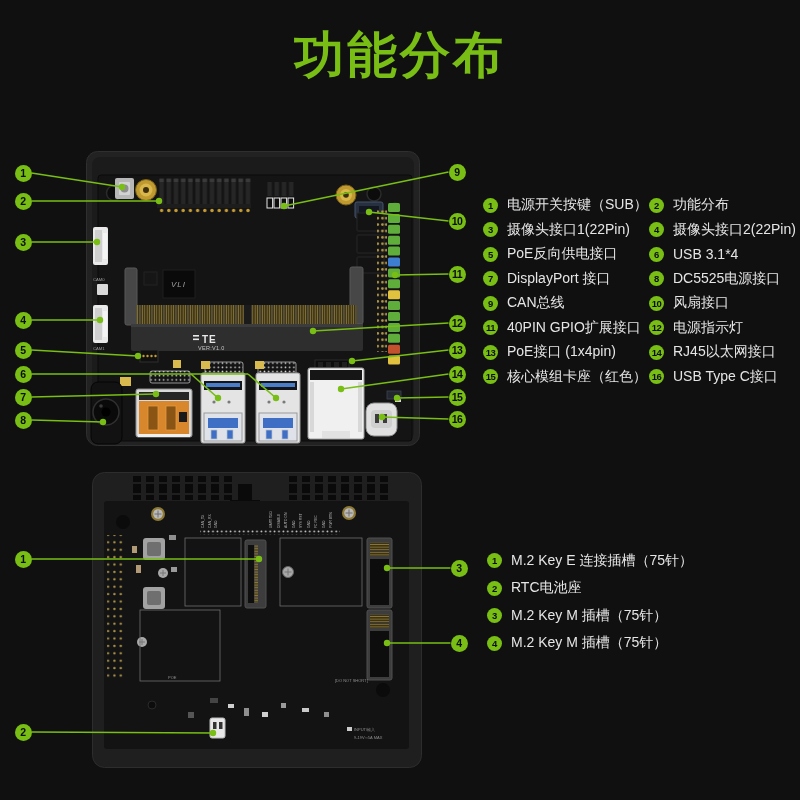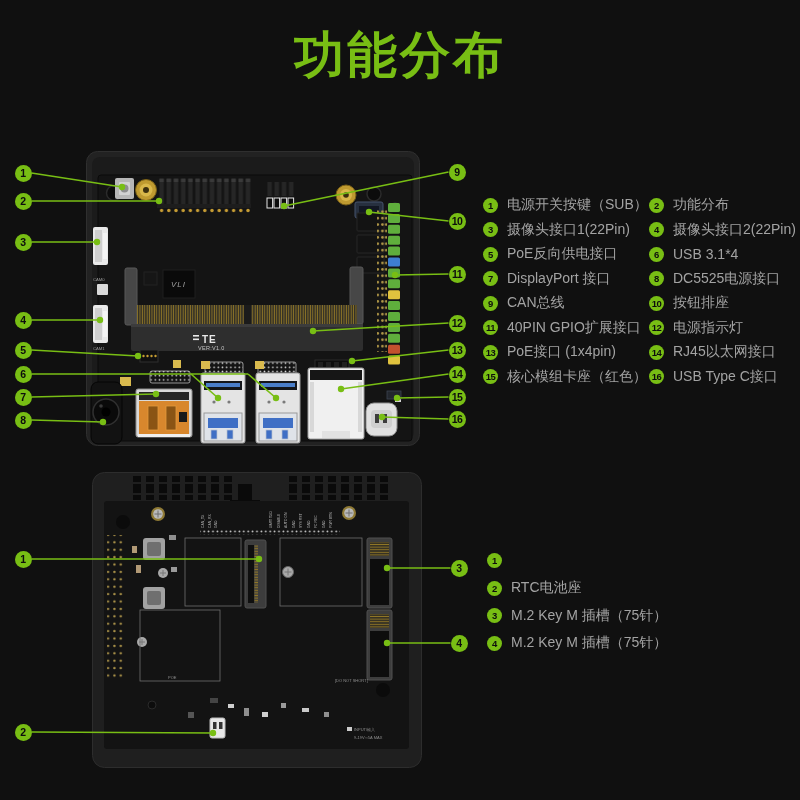--- a/index.html
+++ b/index.html
@@ -14,21 +14,21 @@
            color:var(--numcol);display:flex;align-items:center;justify-content:center;
            font-size:10.5px;font-weight:700;letter-spacing:-0.5px;}
   .legend{position:absolute;}
   .legend-top{left:483px;top:193px;display:grid;grid-template-columns:166px auto;grid-auto-rows:24.5px;align-items:center;}
   .legend-bottom{left:487px;top:547px;}
   .legend-bottom .lrow{height:27.5px;}
   .lrow{display:flex;align-items:center;}
   .lnum{flex:0 0 15px;width:15px;height:15px;border-radius:50%;background:var(--accent);
         color:var(--numcol);font-size:9.5px;font-weight:700;display:flex;align-items:center;
         justify-content:center;letter-spacing:-0.5px;}
-  .ltext{margin-left:9px;font-size:14px;color:#a3a3a3;white-space:nowrap;}
+  .ltext{margin-left:9px;font-size:14px;color:#e5e5e5;white-space:nowrap;}
   text{font-family:"Liberation Sans","DejaVu Sans",sans-serif;}
   .silk{font-size:4.2px;fill:#9a9a9a;}
   .silk2{font-size:4px;fill:#8d8d8d;}
   .micro-v{font-size:3.4px;fill:#b5b5b5;}
   .velabel{font-size:5.5px;fill:#c4c4c4;letter-spacing:0.3px;}
   .telogo{font-size:10px;font-weight:700;fill:#e8e8e8;letter-spacing:1px;}
   .vlilabel{font-size:8px;font-style:italic;fill:#9f9f9f;letter-spacing:1px;}
 </style>
 </head>
 <body>
@@ -475,21 +475,21 @@
     <span class="ltext">DC5525电源接口</span>
   </div>
 
   <div class="lrow">
     <span class="lnum">9</span>
     <span class="ltext">CAN总线</span>
   </div>
 
   <div class="lrow">
     <span class="lnum">10</span>
-    <span class="ltext">按钮排座</span>
+    <span class="ltext">风扇接口</span>
   </div>
 
   <div class="lrow">
     <span class="lnum">11</span>
     <span class="ltext">40PIN GPIO扩展接口</span>
   </div>
 
   <div class="lrow">
     <span class="lnum">12</span>
     <span class="ltext">电源指示灯</span>
@@ -511,20 +511,21 @@
   </div>
 
   <div class="lrow">
     <span class="lnum">16</span>
     <span class="ltext">USB Type C接口</span>
   </div>
 </div>
   <div class="legend legend-bottom" id="legend-bottom">
   <div class="lrow">
     <span class="lnum">1</span>
+    <span class="ltext">M.2 Key E 连接插槽（75针）</span>
   </div>
 
   <div class="lrow">
     <span class="lnum">2</span>
     <span class="ltext">RTC电池座</span>
   </div>
 
   <div class="lrow">
     <span class="lnum">3</span>
     <span class="ltext">M.2 Key M 插槽（75针）</span>

